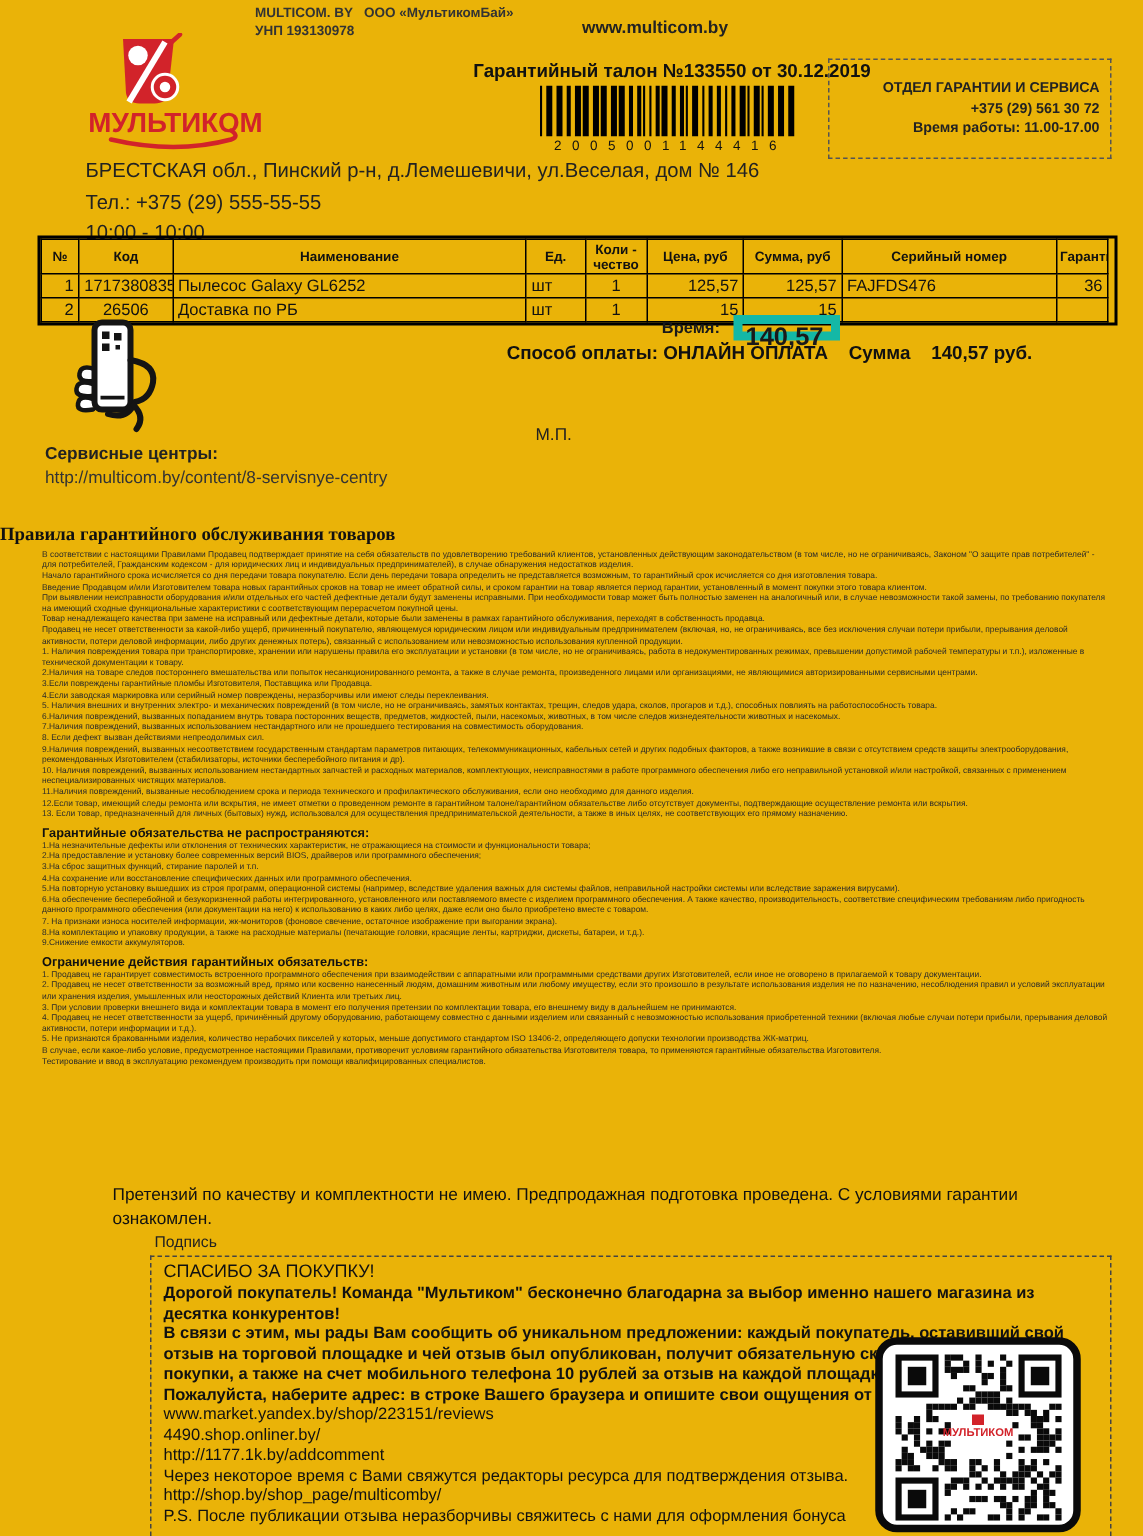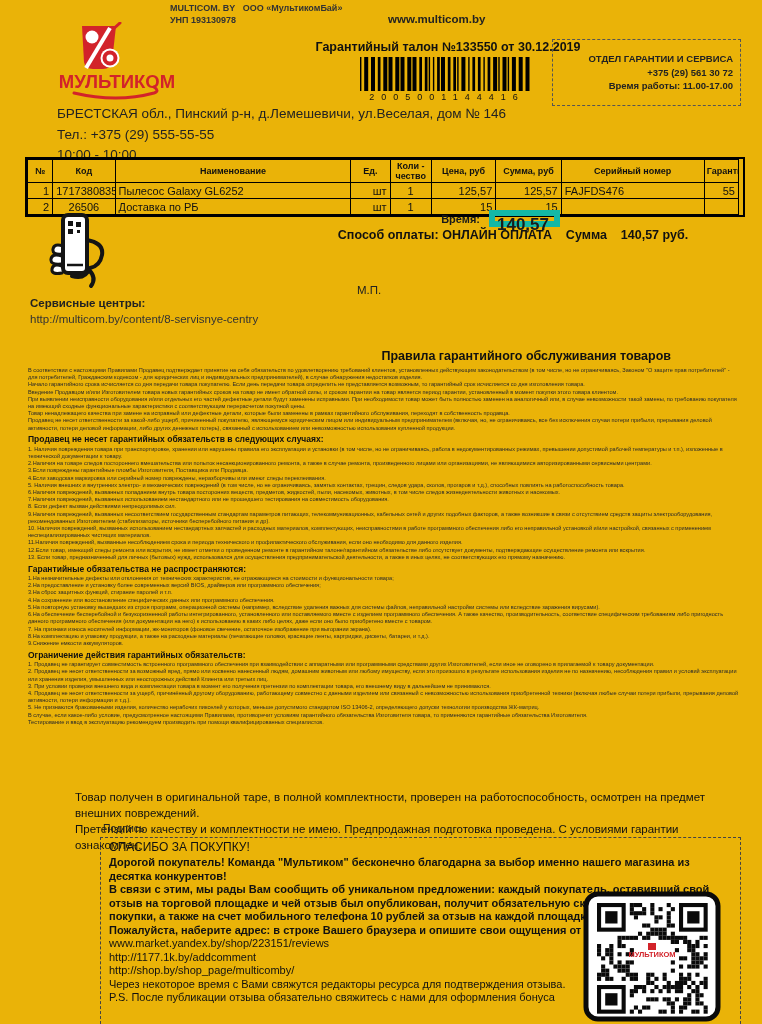--- a/index.html
+++ b/index.html
@@ -24,33 +24,33 @@
     text-align:right;padding-right:7px;font-size:9.5px;font-weight:bold;line-height:13.5px;color:#222;
   }
   
   .store-info{position:absolute;left:57px;top:104px;font-size:13.5px;line-height:20.5px;color:#222;}
   
   .items-table-wrap{position:absolute;left:25px;top:157px;width:716px;border:2px solid #000;}
   table.items{border-collapse:collapse;table-layout:fixed;width:712px;}
   table.items th,table.items td{border:1px solid #000;overflow:hidden;white-space:nowrap;}
   table.items th{font-size:9px;font-weight:bold;text-align:center;vertical-align:middle;padding:1px 2px;line-height:10px;height:20px;color:#111;}
   table.items td{font-size:11px;height:15px;padding:0 3px;color:#111;}
-  .c0{text-align:right}.c1{text-align:center}.c2{text-align:left}.c3{text-align:right}
+  .c0{text-align:right}.c1{text-align:center}.c2{text-align:left}.c3{text-align:left}
   .c4{text-align:center}.c5{text-align:right}.c6{text-align:right}.c7{text-align:left}.c8{text-align:right}
   .totals-label{position:absolute;left:400px;top:213px;width:80px;text-align:right;font-size:11px;font-weight:bold;}
   .totals-value{position:absolute;left:489px;top:210px;width:71px;height:17px;line-height:17px;border:6px solid #14b8a6;
     box-sizing:border-box;text-align:right;padding-right:5px;font-size:17px;font-weight:bold;}
   
   .phone-icon{position:absolute;left:33px;top:212px;width:82px;height:88px;}
   .payment-line{position:absolute;left:285px;top:228px;width:456px;text-align:center;font-size:12.5px;font-weight:bold;color:#111;}
   .stamp{position:absolute;left:357px;top:284px;font-size:11.5px;color:#222;}
   .sc-label{position:absolute;left:30px;top:297px;font-size:11.5px;font-weight:bold;color:#222;}
   .sc-url{position:absolute;left:30px;top:313px;font-size:11.5px;color:#333;}
   
-  .rules-title{position:absolute;left:0;top:349px;width:671px;text-align:right;font-size:12.5px;font-weight:bold;color:#111;}
+  .rules-title{position:absolute;left:0;top:349px;width:671px;text-align:left;font-size:12.5px;font-weight:bold;color:#111;font-family:Liberation Serif, serif;}
   .rules-body{position:absolute;left:28px;top:367px;width:712px;height:420px;overflow:hidden;}
   .rule-paragraph{font-size:5.6px;line-height:7.2px;color:#2a2a2a;}
   .rule-heading{font-size:8.5px;font-weight:bold;color:#111;margin:2.5px 0 1.5px;}
   .acceptance{position:absolute;left:75px;top:789px;width:666px;font-size:11.5px;line-height:16px;color:#111;}
   .podpis{position:absolute;left:103px;top:822px;font-size:10.5px;color:#222;}
   
   .thanks-box{
     position:absolute;left:100px;top:837px;width:641px;height:187px;box-sizing:border-box;
     border:1px dashed #444;border-bottom:none;padding:2px 8px 0 8px;
   }
@@ -166,21 +166,21 @@
       <tbody id="items-body">
           <tr>
             <td class="c0">1</td>
             <td class="c1">1717380835</td>
             <td class="c2">Пылесос Galaxy GL6252</td>
             <td class="c3">шт</td>
             <td class="c4">1</td>
             <td class="c5">125,57</td>
             <td class="c6">125,57</td>
             <td class="c7">FAJFDS476</td>
-            <td class="c8">55</td>
+            <td class="c8">36</td>
           </tr>
           <tr>
             <td class="c0">2</td>
             <td class="c1">26506</td>
             <td class="c2">Доставка по РБ</td>
             <td class="c3">шт</td>
             <td class="c4">1</td>
             <td class="c5">15</td>
             <td class="c6">15</td>
             <td class="c7"></td>
@@ -219,21 +219,20 @@
   <div class="sc-url">http://multicom.by/content/8-servisnye-centry</div>
 
   <div class="rules-title">Правила гарантийного обслуживания товаров</div>
   <div class="rules-body" id="rules-body">
       <div class="rule-paragraph">В соответствии с настоящими Правилами  Продавец подтверждает принятие на себя обязательств по удовлетворению требований клиентов, установленных действующим законодательством (в том числе, но не ограничиваясь, Законом  "О защите прав потребителей" - для потребителей, Гражданским кодексом - для юридических лиц и индивидуальных предпринимателей), в случае обнаружения недостатков изделия.</div>
       <div class="rule-paragraph">Начало гарантийного срока исчисляется со дня передачи товара покупателю. Если день передачи товара определить не представляется возможным, то гарантийный срок  исчисляется  со дня изготовления товара.</div>
       <div class="rule-paragraph">Введение Продавцом и/или Изготовителем товара новых гарантийных сроков  на товар не имеет обратной силы, и сроком гарантии на товар является период гарантии, установленный в момент покупки этого товара клиентом.</div>
       <div class="rule-paragraph">При выявлении неисправности оборудования и/или отдельных его частей дефектные детали будут заменены исправными. При необходимости товар может быть полностью заменен на аналогичный или, в случае невозможности такой замены, по требованию покупателя на имеющий сходные функциональные характеристики с соответствующим перерасчетом покупной цены.</div>
       <div class="rule-paragraph">Товар ненадлежащего качества при замене на исправный или дефектные детали, которые были заменены в рамках гарантийного обслуживания, переходят в собственность продавца.</div>
       <div class="rule-paragraph">Продавец не несет ответственности за какой-либо ущерб, причиненный покупателю, являющемуся юридическим лицом или индивидуальным предпринимателем (включая, но, не ограничиваясь,  все без исключения случаи потери прибыли, прерывания деловой активности, потери деловой информации, либо других денежных потерь), связанный с использованием или невозможностью использования купленной продукции.</div>
-      <div class="rule-heading">Продавец не несет гарантийных обязательств в следующих случаях:</div>
       <div class="rule-paragraph">1. Наличия повреждения товара при транспортировке, хранении или нарушены правила его эксплуатации и установки (в том числе, но не ограничиваясь, работа в недокументированных режимах, превышении допустимой рабочей температуры и т.п.), изложенные в технической документации к товару.</div>
       <div class="rule-paragraph">2.Наличия на товаре следов постороннего вмешательства или попыток несанкционированного ремонта, а также в случае ремонта, произведенного лицами или организациями, не являющимися авторизированными сервисными центрами.</div>
       <div class="rule-paragraph">3.Если повреждены гарантийные пломбы Изготовителя, Поставщика или Продавца.</div>
       <div class="rule-paragraph">4.Если заводская маркировка или серийный номер повреждены, неразборчивы или имеют следы переклеивания.</div>
       <div class="rule-paragraph">5. Наличия внешних и внутренних электро- и механических повреждений (в том числе, но не ограничиваясь, замятых контактах, трещин, следов удара, сколов, прогаров и т.д.), способных повлиять на работоспособность товара.</div>
       <div class="rule-paragraph">6.Наличия повреждений, вызванных попаданием внутрь товара посторонних веществ, предметов, жидкостей, пыли, насекомых, животных, в том числе следов жизнедеятельности животных и насекомых.</div>
       <div class="rule-paragraph">7.Наличия повреждений, вызванных использованием нестандартного или не прошедшего тестирования на совместимость оборудования.</div>
       <div class="rule-paragraph">8. Если дефект вызван действиями непреодолимых сил.</div>
       <div class="rule-paragraph">9.Наличия повреждений, вызванных несоответствием государственным стандартам параметров питающих, телекоммуникационных, кабельных сетей и других подобных факторов, а также возникшие в связи с отсутствием средств защиты электрооборудования, рекомендованных Изготовителем (стабилизаторы, источники бесперебойного питания и др).</div>
       <div class="rule-paragraph">10. Наличия повреждений, вызванных использованием нестандартных запчастей и расходных материалов, комплектующих, неисправностями в работе программного обеспечения либо его неправильной установкой и/или настройкой, связанных с применением неспециализированных чистящих материалов.</div>
@@ -254,36 +253,36 @@
       <div class="rule-paragraph">1. Продавец не гарантирует совместимость встроенного программного обеспечения при взаимодействии с аппаратными или программными средствами других Изготовителей, если иное не оговорено в прилагаемой к товару документации.</div>
       <div class="rule-paragraph">2. Продавец не несет ответственности за возможный вред, прямо или косвенно нанесенный людям, домашним животным или любому имуществу, если это произошло в результате использования изделия не по назначению, несоблюдения правил и условий эксплуатации или хранения изделия, умышленных или неосторожных действий Клиента или третьих лиц.</div>
       <div class="rule-paragraph">3. При условии проверки  внешнего вида и комплектации товара в момент его получения претензии по комплектации товара, его внешнему виду в дальнейшем не принимаются.</div>
       <div class="rule-paragraph">4. Продавец не несет ответственности за ущерб, причинённый другому оборудованию, работающему совместно с данными изделием или связанный с невозможностью использования приобретенной техники (включая любые случаи потери прибыли, прерывания деловой активности, потери информации и т.д.).</div>
       <div class="rule-paragraph">5. Не признаются бракованными изделия, количество нерабочих пикселей у которых, меньше допустимого стандартом ISO 13406-2, определяющего допуски технологии производства ЖК-матриц.</div>
       <div class="rule-paragraph">В случае, если какое-либо условие, предусмотренное настоящими Правилами, противоречит условиям гарантийного обязательства  Изготовителя товара, то применяются гарантийные обязательства Изготовителя.</div>
       <div class="rule-paragraph">Тестирование и ввод в эксплуатацию рекомендуем производить при помощи квалифицированных специалистов.</div>
     </div>
 
   <div class="acceptance" id="acceptance">
-      <div>Товар получен в оригинальной таре, в полной комплектности, проверен на работоспособность, осмотрен на предмет внешних повреждений.</div>
       <div>Претензий по качеству и комплектности не имею. Предпродажная подготовка проведена. С условиями гарантии ознакомлен.</div>
     </div>
   <div class="podpis">Подпись</div>
 
   <div class="thanks-box">
     <div class="thanks-title">СПАСИБО ЗА ПОКУПКУ!</div>
     <div id="thanks-lines">
         <div class="thanks-line b">Дорогой покупатель! Команда "Мультиком" бесконечно благодарна за выбор именно нашего магазина из десятка конкурентов!</div>
         <div class="thanks-line b">В связи с этим, мы рады Вам сообщить об уникальном предложении: каждый покупатель, оставивший свой отзыв на торговой площадке и чей отзыв был опубликован, получит обязательную скидку на следующие покупки, а также на счет мобильного телефона 10 рублей за отзыв на каждой площадке!</div>
         <div class="thanks-line b">Пожалуйста, наберите адрес: в строке Вашего браузера и опишите свои ощущения от работы с нами.</div>
         <div class="thanks-line">www.market.yandex.by/shop/223151/reviews</div>
+        <div class="thanks-line">4490.shop.onliner.by/</div>
         <div class="thanks-line">http://1177.1k.by/addcomment</div>
+        <div class="thanks-line">Через некоторое время с Вами свяжутся редакторы ресурса для подтверждения отзыва.</div>
         <div class="thanks-line">http://shop.by/shop_page/multicomby/</div>
-        <div class="thanks-line">Через некоторое время с Вами свяжутся редакторы ресурса для подтверждения отзыва.</div>
-        <div class="thanks-line">P.S. После публикации отзыва обязательно свяжитесь с нами для оформления бонуса</div>
+        <div class="thanks-line">P.S. После публикации отзыва неразборчивы свяжитесь с нами для оформления бонуса</div>
       </div>
   </div>
 
   <div class="qr">
     <svg width="138" height="131" viewBox="0 0 138 131">
       <rect x="3" y="3" width="132" height="125" rx="12" fill="#ffffff" stroke="#0a0a0a" stroke-width="5"></rect>
       <g id="qr-modules" fill="#0a0a0a" transform="translate(14,12)">
           <rect x="32.8" y="0.0" width="4.1" height="4.1"></rect>
           <rect x="36.9" y="0.0" width="4.1" height="4.1"></rect>
           <rect x="41.0" y="0.0" width="4.1" height="4.1"></rect>

